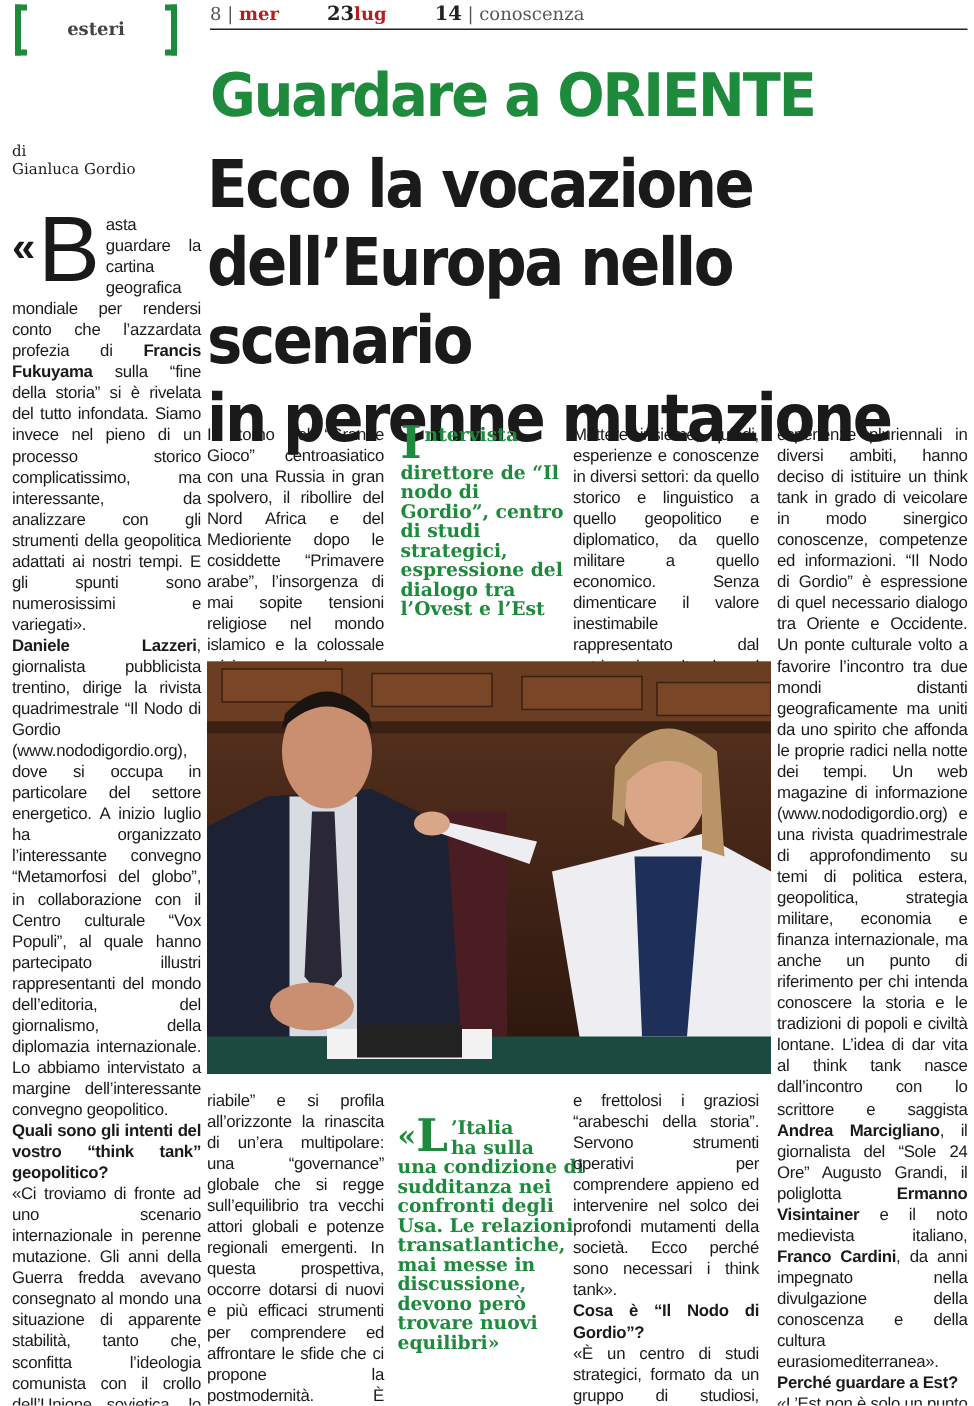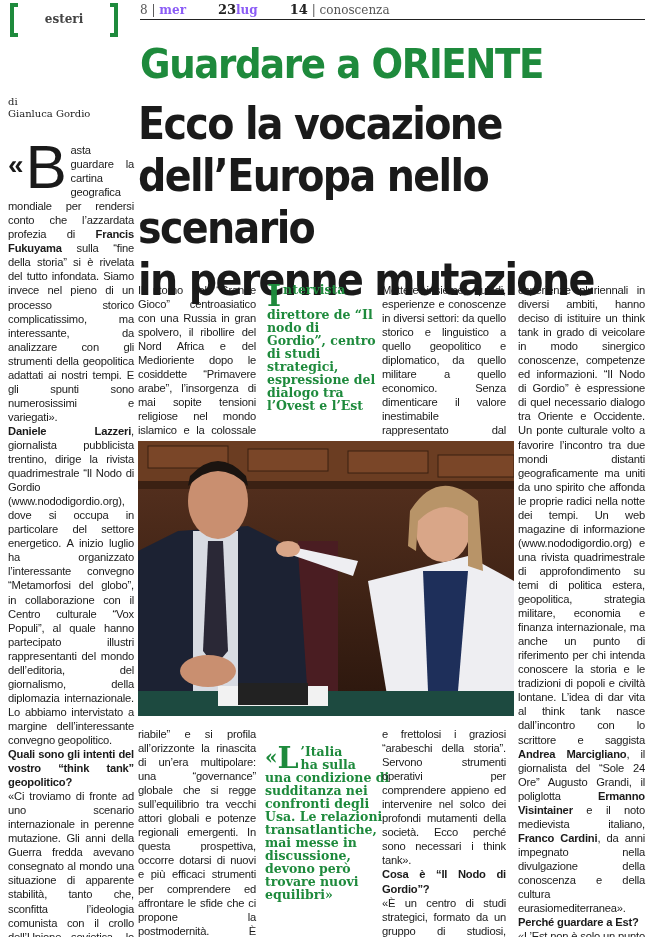--- a/index.html
+++ b/index.html
@@ -6,21 +6,21 @@
   html, body { width:649px; height:937px; background:#ffffff; overflow:hidden; }
   body { position:relative; font-family:"Liberation Sans", sans-serif; color:#1a1a1a; }
 
   .section-tag { position:absolute; left:10px; top:3px; width:108px; height:34px; }
   .bracket { position:absolute; top:0; width:8px; height:34px; border:4px solid #1e8a3c; }
   .bracket.left { left:0; border-right:none; }
   .bracket.right { right:0; border-left:none; }
   .section-label { position:absolute; left:0; right:0; top:9px; text-align:center; font-family:"DejaVu Serif", serif; font-weight:bold; font-size:12px; color:#444; }
 
   .folio { position:absolute; left:140px; top:2px; width:505px; height:18px; border-bottom:1px solid #222; font-family:"DejaVu Serif", serif; font-size:12px; color:#555; white-space:nowrap; }
-  .folio b { color:#8b5cf6; }
+  .folio b { color:#b91c1c; }
   .folio .day { color:#222; font-weight:bold; font-size:13px;margin-left:32px; }
 
   .kicker { position:absolute; left:140px; top:44px; font-family:"DejaVu Sans", sans-serif; font-weight:bold; font-size:40px; letter-spacing:-1.5px; color:#1e8a3c; line-height:1; transform:scaleX(0.93); transform-origin:left top; }
 
   .headline { position:absolute; left:138px; top:98px; width:510px; font-family:"DejaVu Sans", sans-serif; font-weight:bold; font-size:44px; letter-spacing:-1.8px; line-height:52px; color:#1a1a1a; transform:scaleX(0.9); transform-origin:left top; }
 
   .byline { position:absolute; left:8px; top:96px; font-family:"DejaVu Serif", serif; font-weight:normal; font-size:10px; line-height:12px; }
 
   .col { position:absolute; font-size:11.2px; line-height:14.05px; text-align:justify; hyphens:manual; letter-spacing:-0.2px; }
   .col p { margin:0; }

